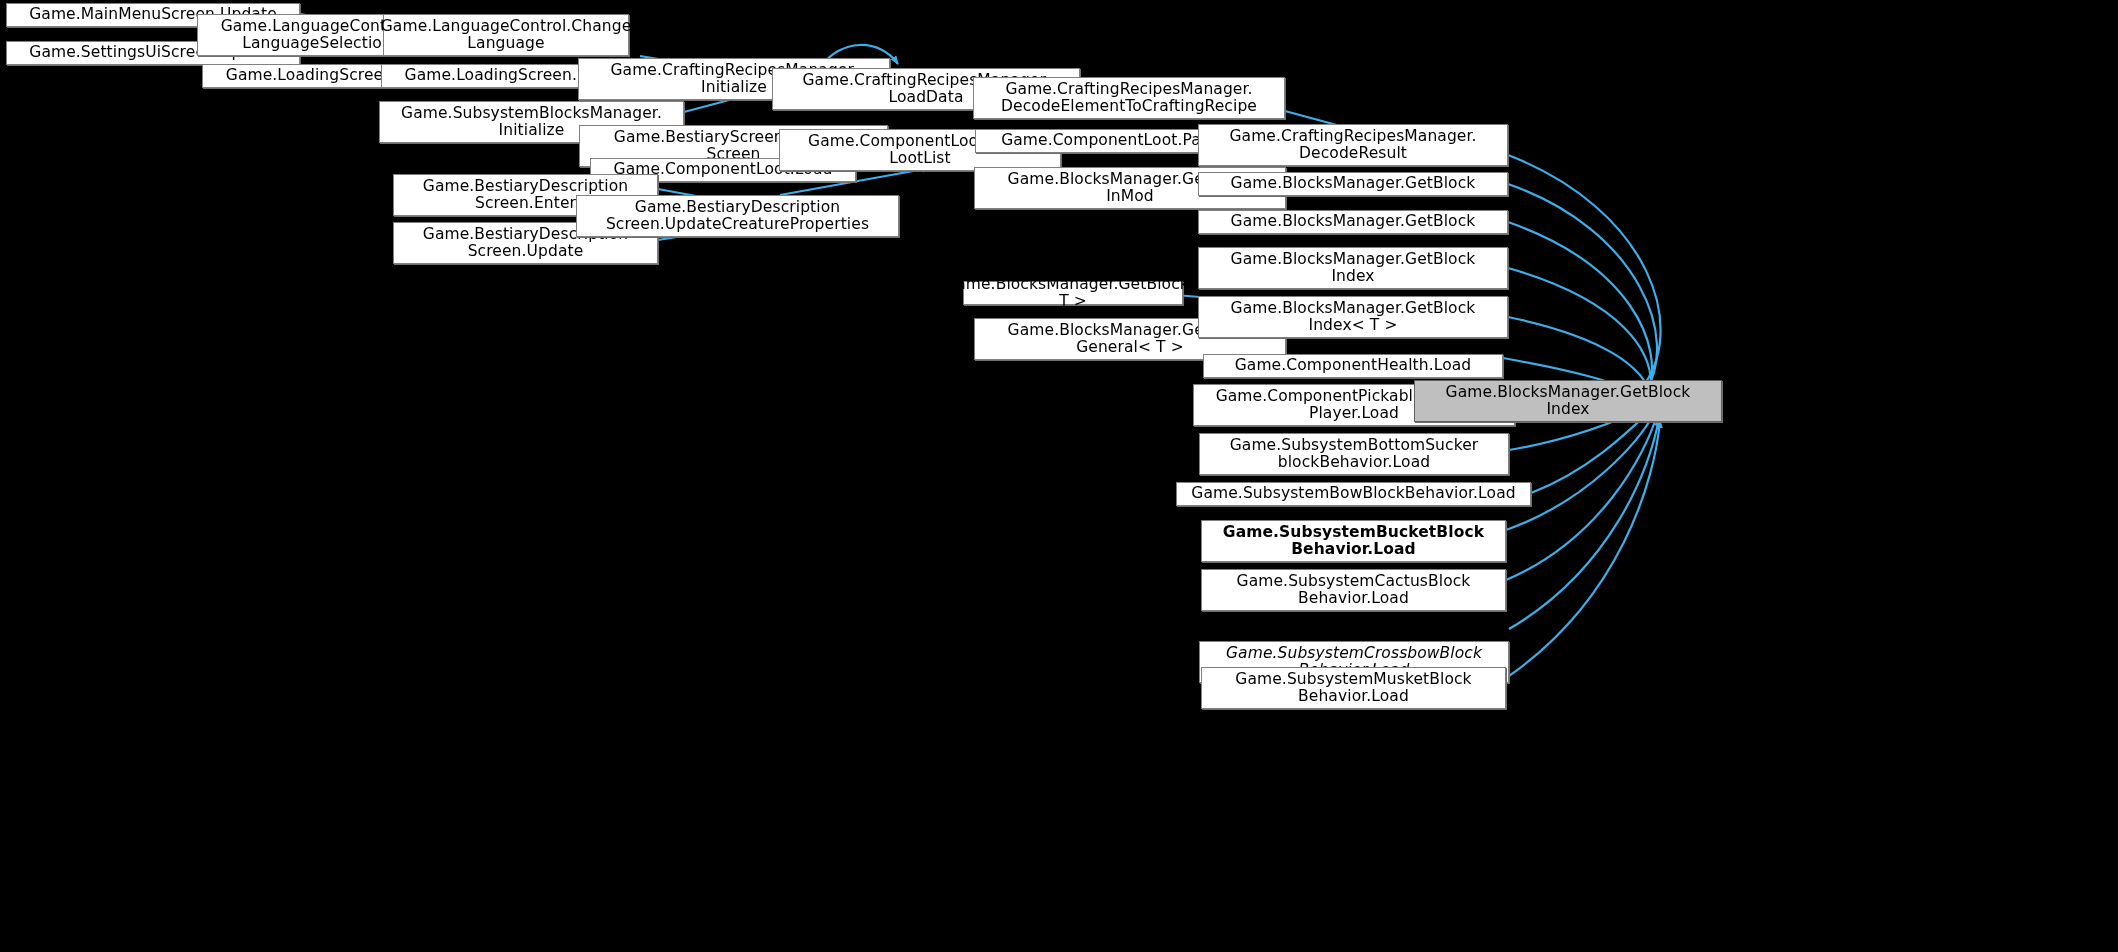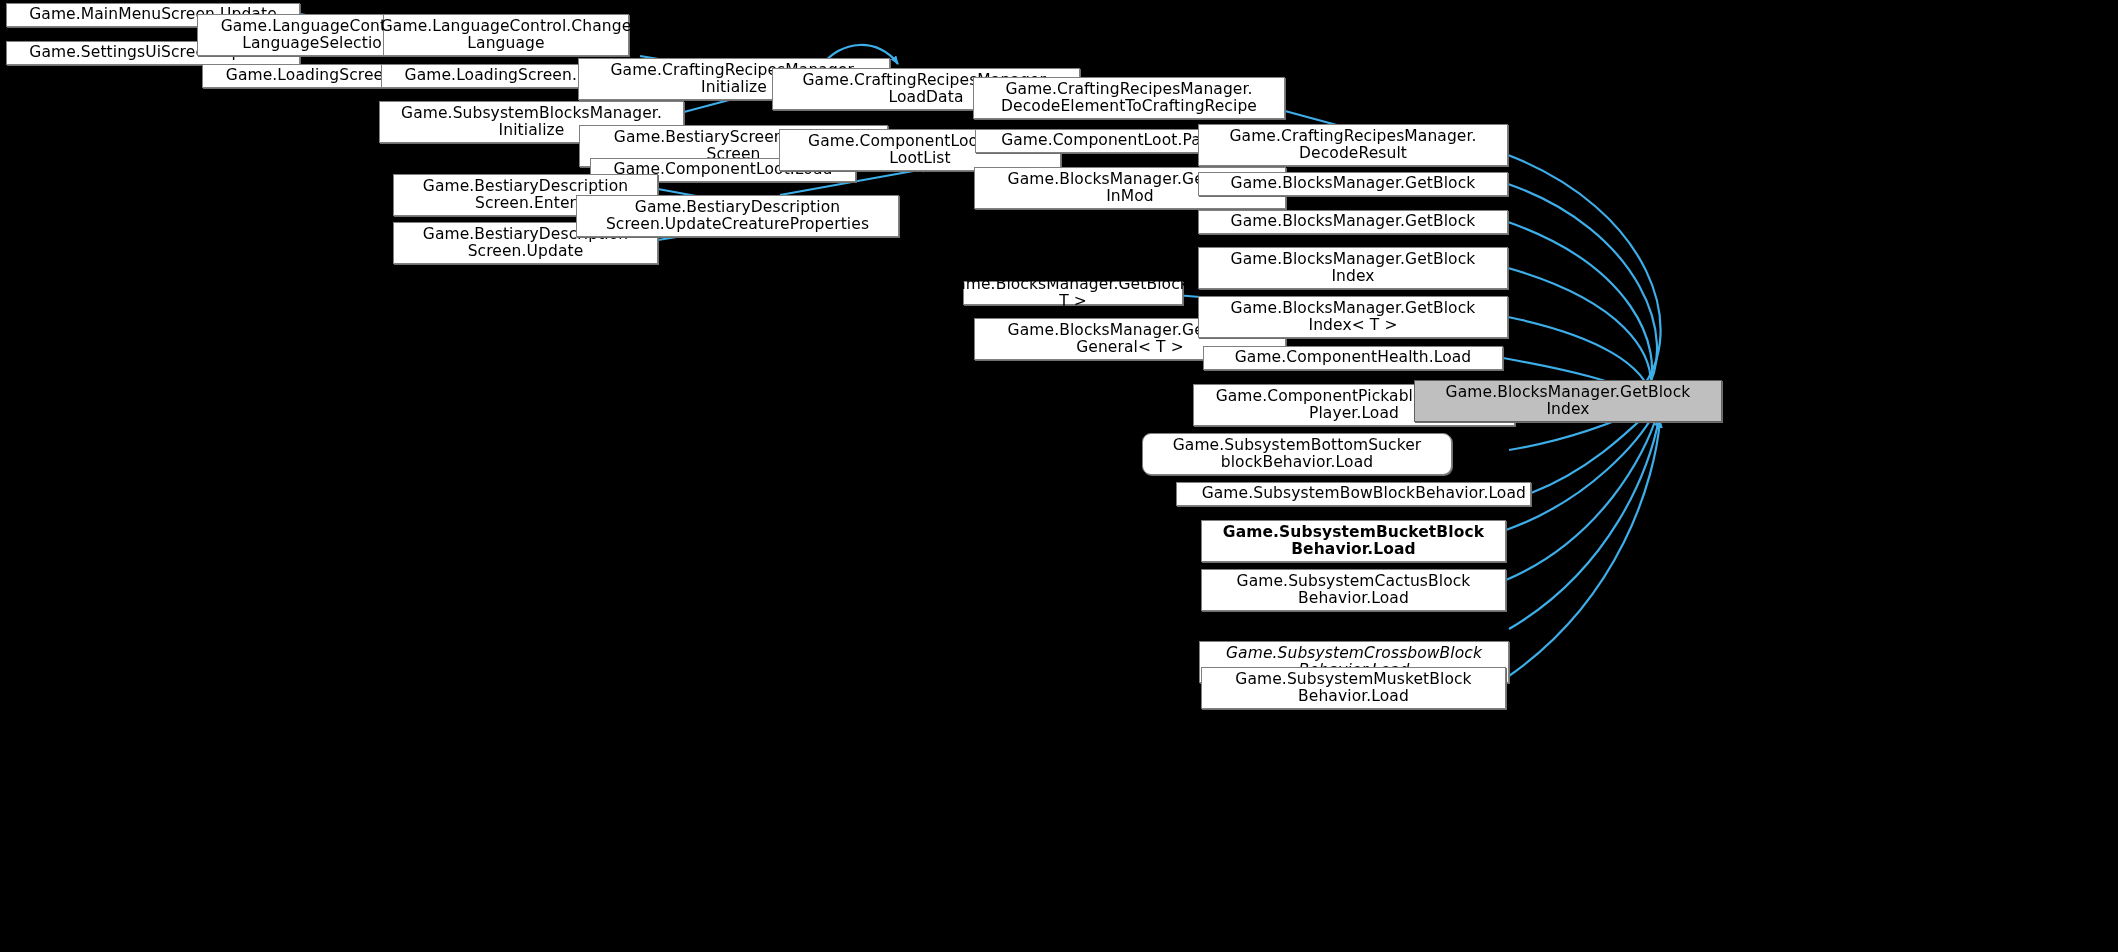--- a/index.html
+++ b/index.html
@@ -128,26 +128,26 @@
       <div class="node" style="left: 974px; top: 318px; width: 312px; height: 42px;"><span>Game.BlocksManager.GetBlock
 General&lt; T &gt;</span></div>
       <div class="node" style="left: 1198px; top: 124px; width: 310px; height: 42px;"><span>Game.CraftingRecipesManager.
 DecodeResult</span></div>
       <div class="node" style="left: 1198px; top: 172px; width: 310px; height: 24px;"><span>Game.BlocksManager.GetBlock</span></div>
       <div class="node" style="left: 1198px; top: 210px; width: 310px; height: 24px;"><span>Game.BlocksManager.GetBlock</span></div>
       <div class="node" style="left: 1198px; top: 247px; width: 310px; height: 42px;"><span>Game.BlocksManager.GetBlock
 Index</span></div>
       <div class="node" style="left: 1198px; top: 296px; width: 310px; height: 42px;"><span>Game.BlocksManager.GetBlock
 Index&lt; T &gt;</span></div>
-      <div class="node" style="left: 1203px; top: 346px; width: 300px; height: 24px;"><span>Game.ComponentHealth.Load</span></div>
+      <div class="node" style="left: 1203px; top: 354px; width: 300px; height: 24px;"><span>Game.ComponentHealth.Load</span></div>
       <div class="node" style="left: 1193px; top: 384px; width: 322px; height: 42px;"><span>Game.ComponentPickableGatherer
 Player.Load</span></div>
-      <div class="node" style="left: 1142px; top: 433px; width: 310px; height: 42px; border-radius: 9px;"><span>Game.SubsystemBottomSucker
+      <div class="node" style="left: 1199px; top: 433px; width: 310px; height: 42px;"><span>Game.SubsystemBottomSucker
 blockBehavior.Load</span></div>
-      <div class="node" style="left: 1176px; top: 482px; width: 355px; height: 24px; justify-content: flex-end;"><span>Game.SubsystemBowBlockBehavior.Load</span></div>
+      <div class="node" style="left: 1176px; top: 482px; width: 355px; height: 24px;"><span>Game.SubsystemBowBlockBehavior.Load</span></div>
       <div class="node" style="left: 1201px; top: 520px; width: 305px; height: 42px; font-weight: bold;"><span>Game.SubsystemBucketBlock
 Behavior.Load</span></div>
       <div class="node" style="left: 1201px; top: 569px; width: 305px; height: 42px;"><span>Game.SubsystemCactusBlock
 Behavior.Load</span></div>
       <div class="node" style="left: 1199px; top: 641px; width: 310px; height: 42px; font-style: italic;"><span>Game.SubsystemCrossbowBlock
 Behavior.Load</span></div>
       <div class="node" style="left: 1201px; top: 667px; width: 305px; height: 42px;"><span>Game.SubsystemMusketBlock
 Behavior.Load</span></div>
       <div class="node highlight" style="left: 1414px; top: 380px; width: 308px; height: 42px;"><span>Game.BlocksManager.GetBlock
 Index</span></div>

